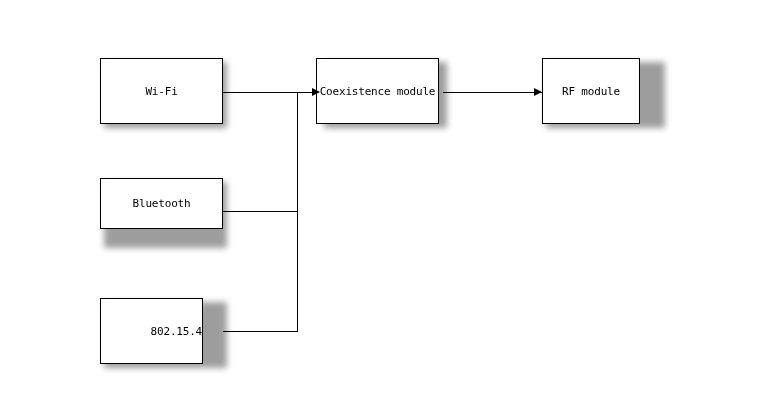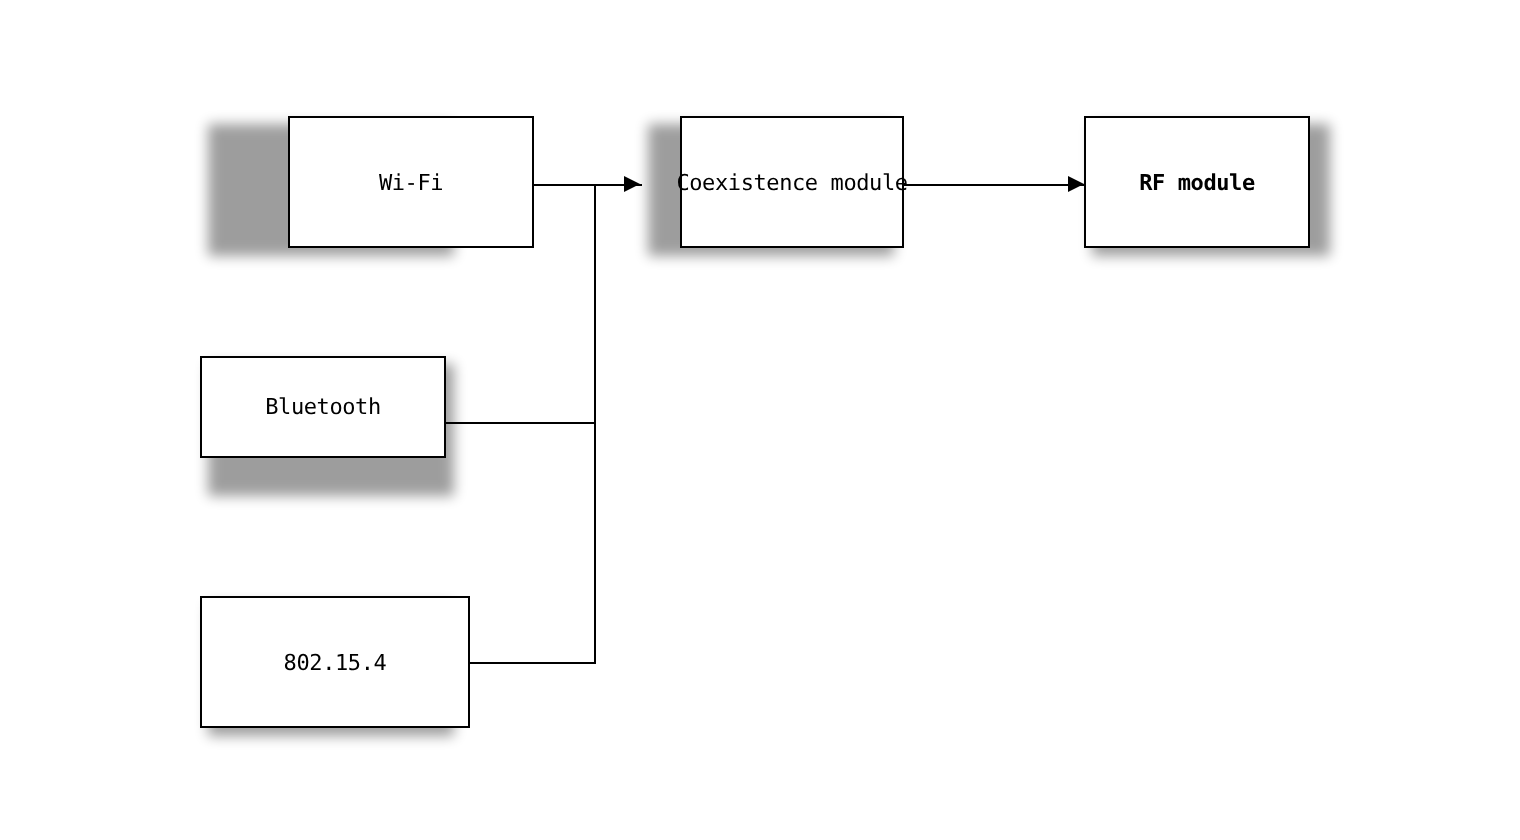--- a/index.html
+++ b/index.html
@@ -87,33 +87,33 @@
 
   <div class="wire-h" style="left:443px; top:92px; width:100px;"></div>
   <div class="arrowhead" style="left:534px; top:87.5px;"></div>
 
   <div class="node-shadow" style="left:104px; top:62px; width:123px; height:66px;"></div>
   <div class="node-shadow" style="left:104px; top:182px; width:123px; height:66px;"></div>
   <div class="node-shadow" style="left:104px; top:302px; width:123px; height:66px;"></div>
   <div class="node-shadow" style="left:324px; top:62px; width:123px; height:66px;"></div>
   <div class="node-shadow" style="left:546px; top:62px; width:119px; height:66px;"></div>
 
-  <div class="node" style="left:100px; top:58px; width:123px; height:66px;margin-left:44px;">
+  <div class="node" style="left:100px; top:58px; width:123px; height:66px;">
     <span class="node-label">Wi-Fi</span>
   </div>
 
   <div class="node" style="left:100px; top:178px; width:123px; height:51px;">
     <span class="node-label">Bluetooth</span>
   </div>
 
-  <div class="node" style="left:100px; top:298px; width:135px; height:66px;">
+  <div class="node" style="left:100px; top:298px; width:103px; height:66px;justify-content:flex-end;">
     <span class="node-label">802.15.4</span>
   </div>
 
-  <div class="node" style="left:340px; top:58px; width:112px; height:66px;">
+  <div class="node" style="left:316px; top:58px; width:123px; height:66px;">
     <span class="node-label">Coexistence module</span>
   </div>
 
-  <div class="node" style="left:542px; top:58px; width:113px; height:66px;font-weight:bold;">
+  <div class="node" style="left:542px; top:58px; width:98px; height:66px;">
     <span class="node-label">RF module</span>
   </div>
 
 </div>
 
 </body></html>

